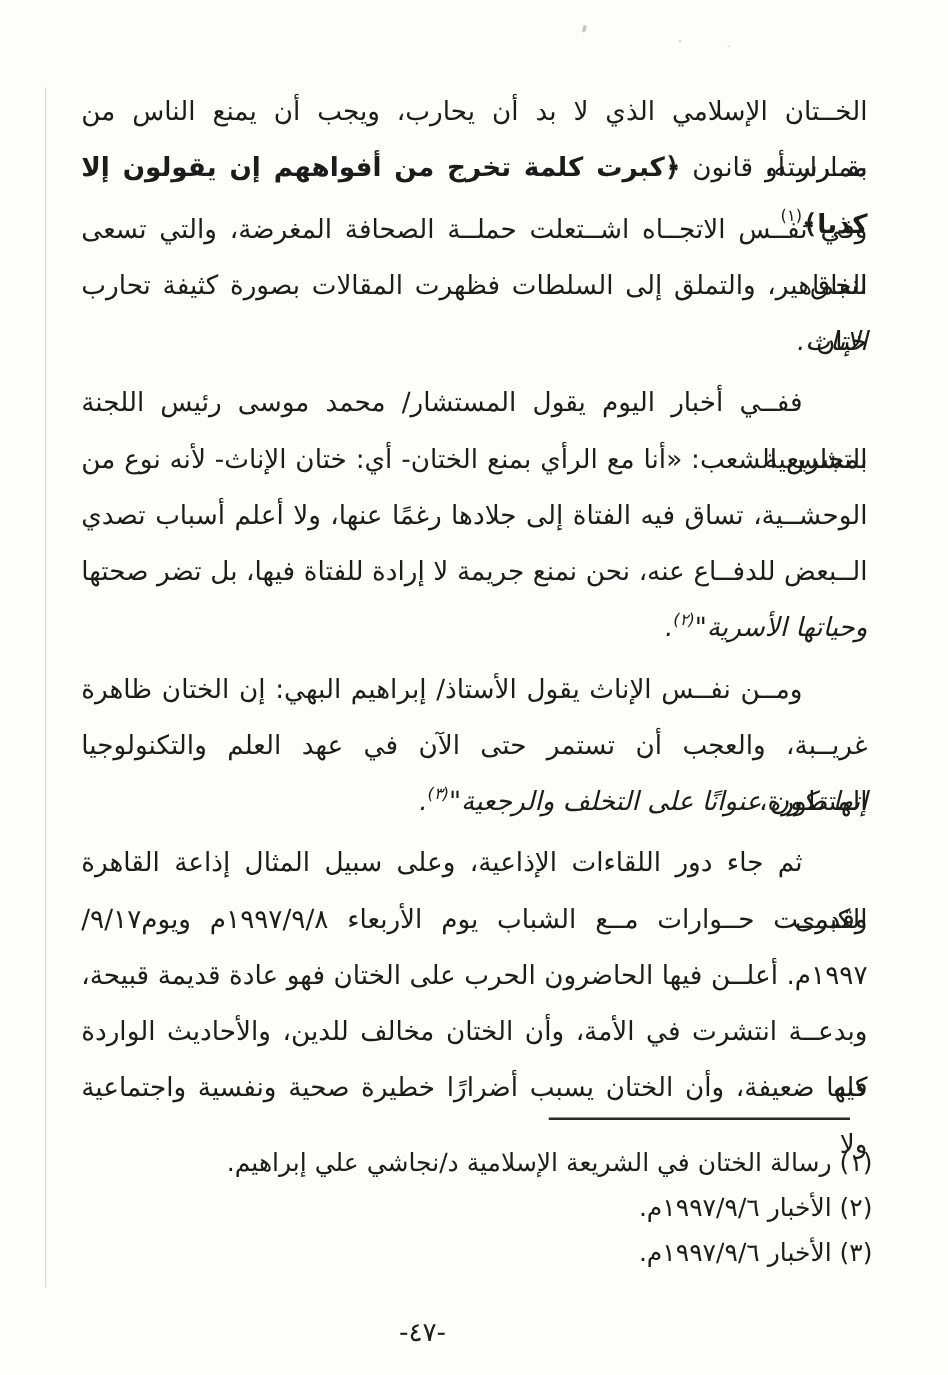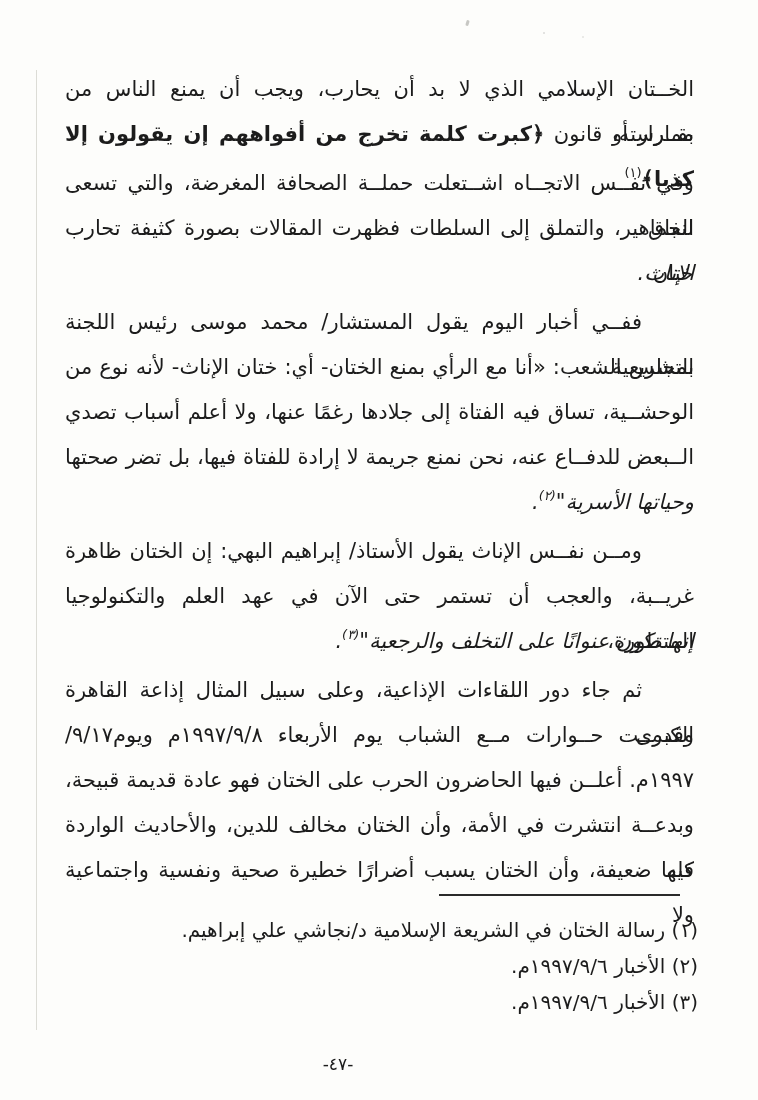--- a/index.html
+++ b/index.html
@@ -36,21 +36,21 @@
     position:absolute;top:894px;right:78px;width:241px;height:0;
     border-top:2px solid #2a2a2a;
   }
   .footnotes{
     position:absolute;top:912px;right:60px;width:560px;
     direction:rtl;text-align:right;
     font-size:20px;line-height:36px;
   }
   .page-number{
     position:absolute;top:1054px;left:0;width:676px;
-    text-align:center;font-size:17px;direction:rtl;
+    text-align:center;font-size:21px;direction:rtl;
   }
 </style>
 </head>
 <body>
 
 <div class="page">
   <div class="page-edge"></div>
   <div class="speck a"></div>
   <div class="speck b"></div>
   <div class="speck c"></div>

